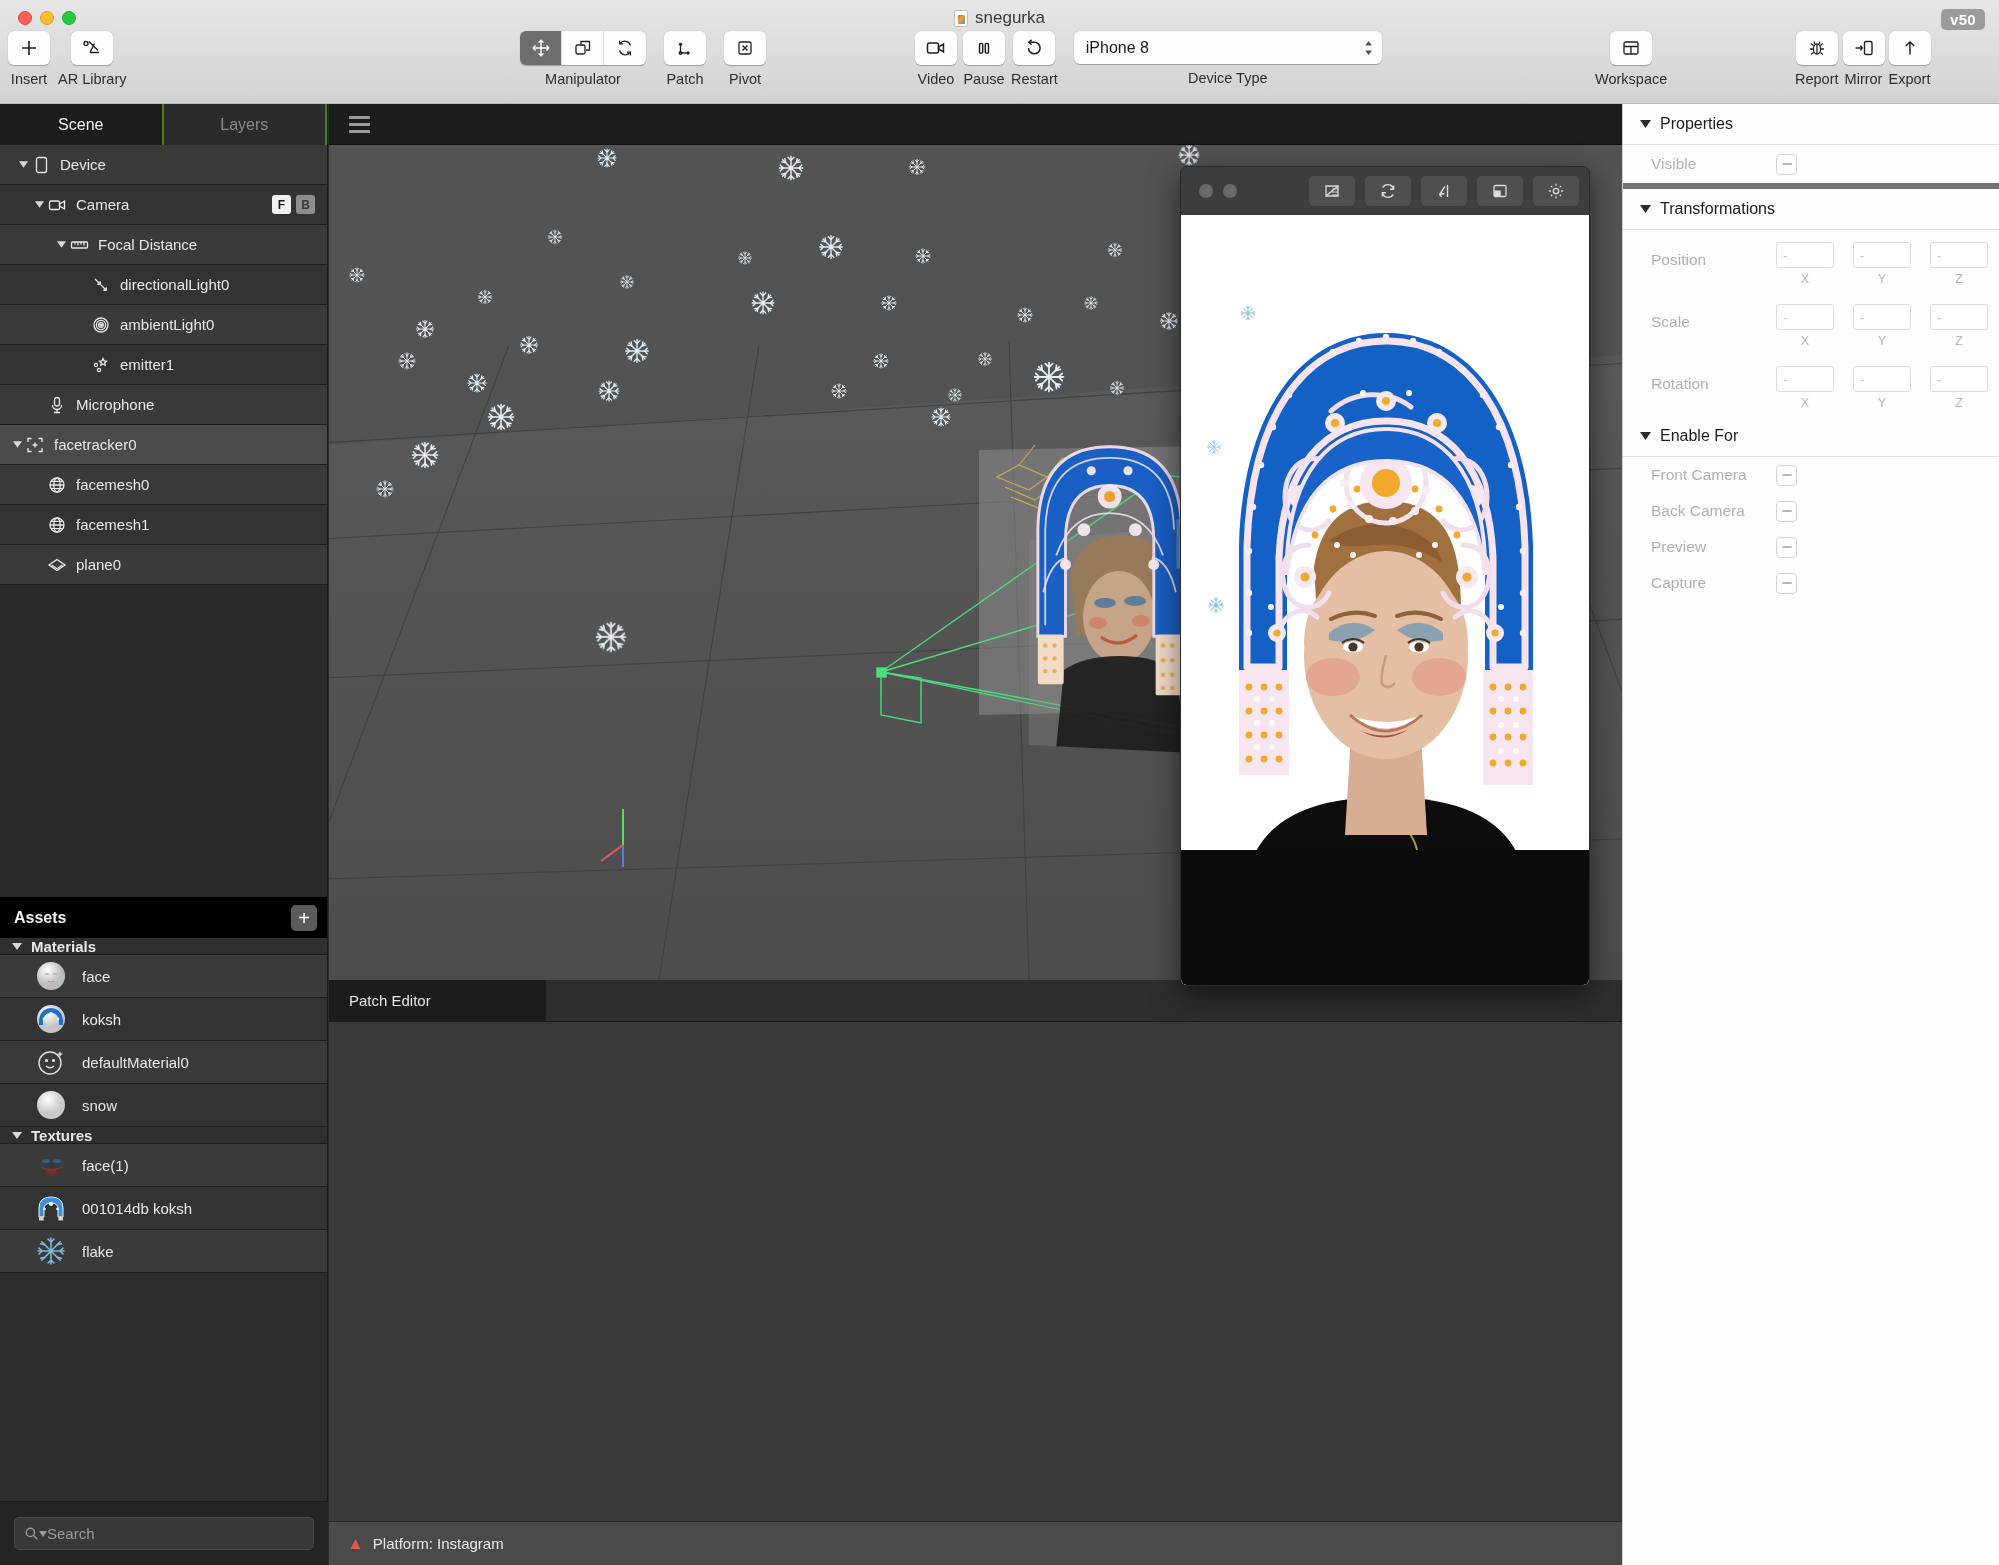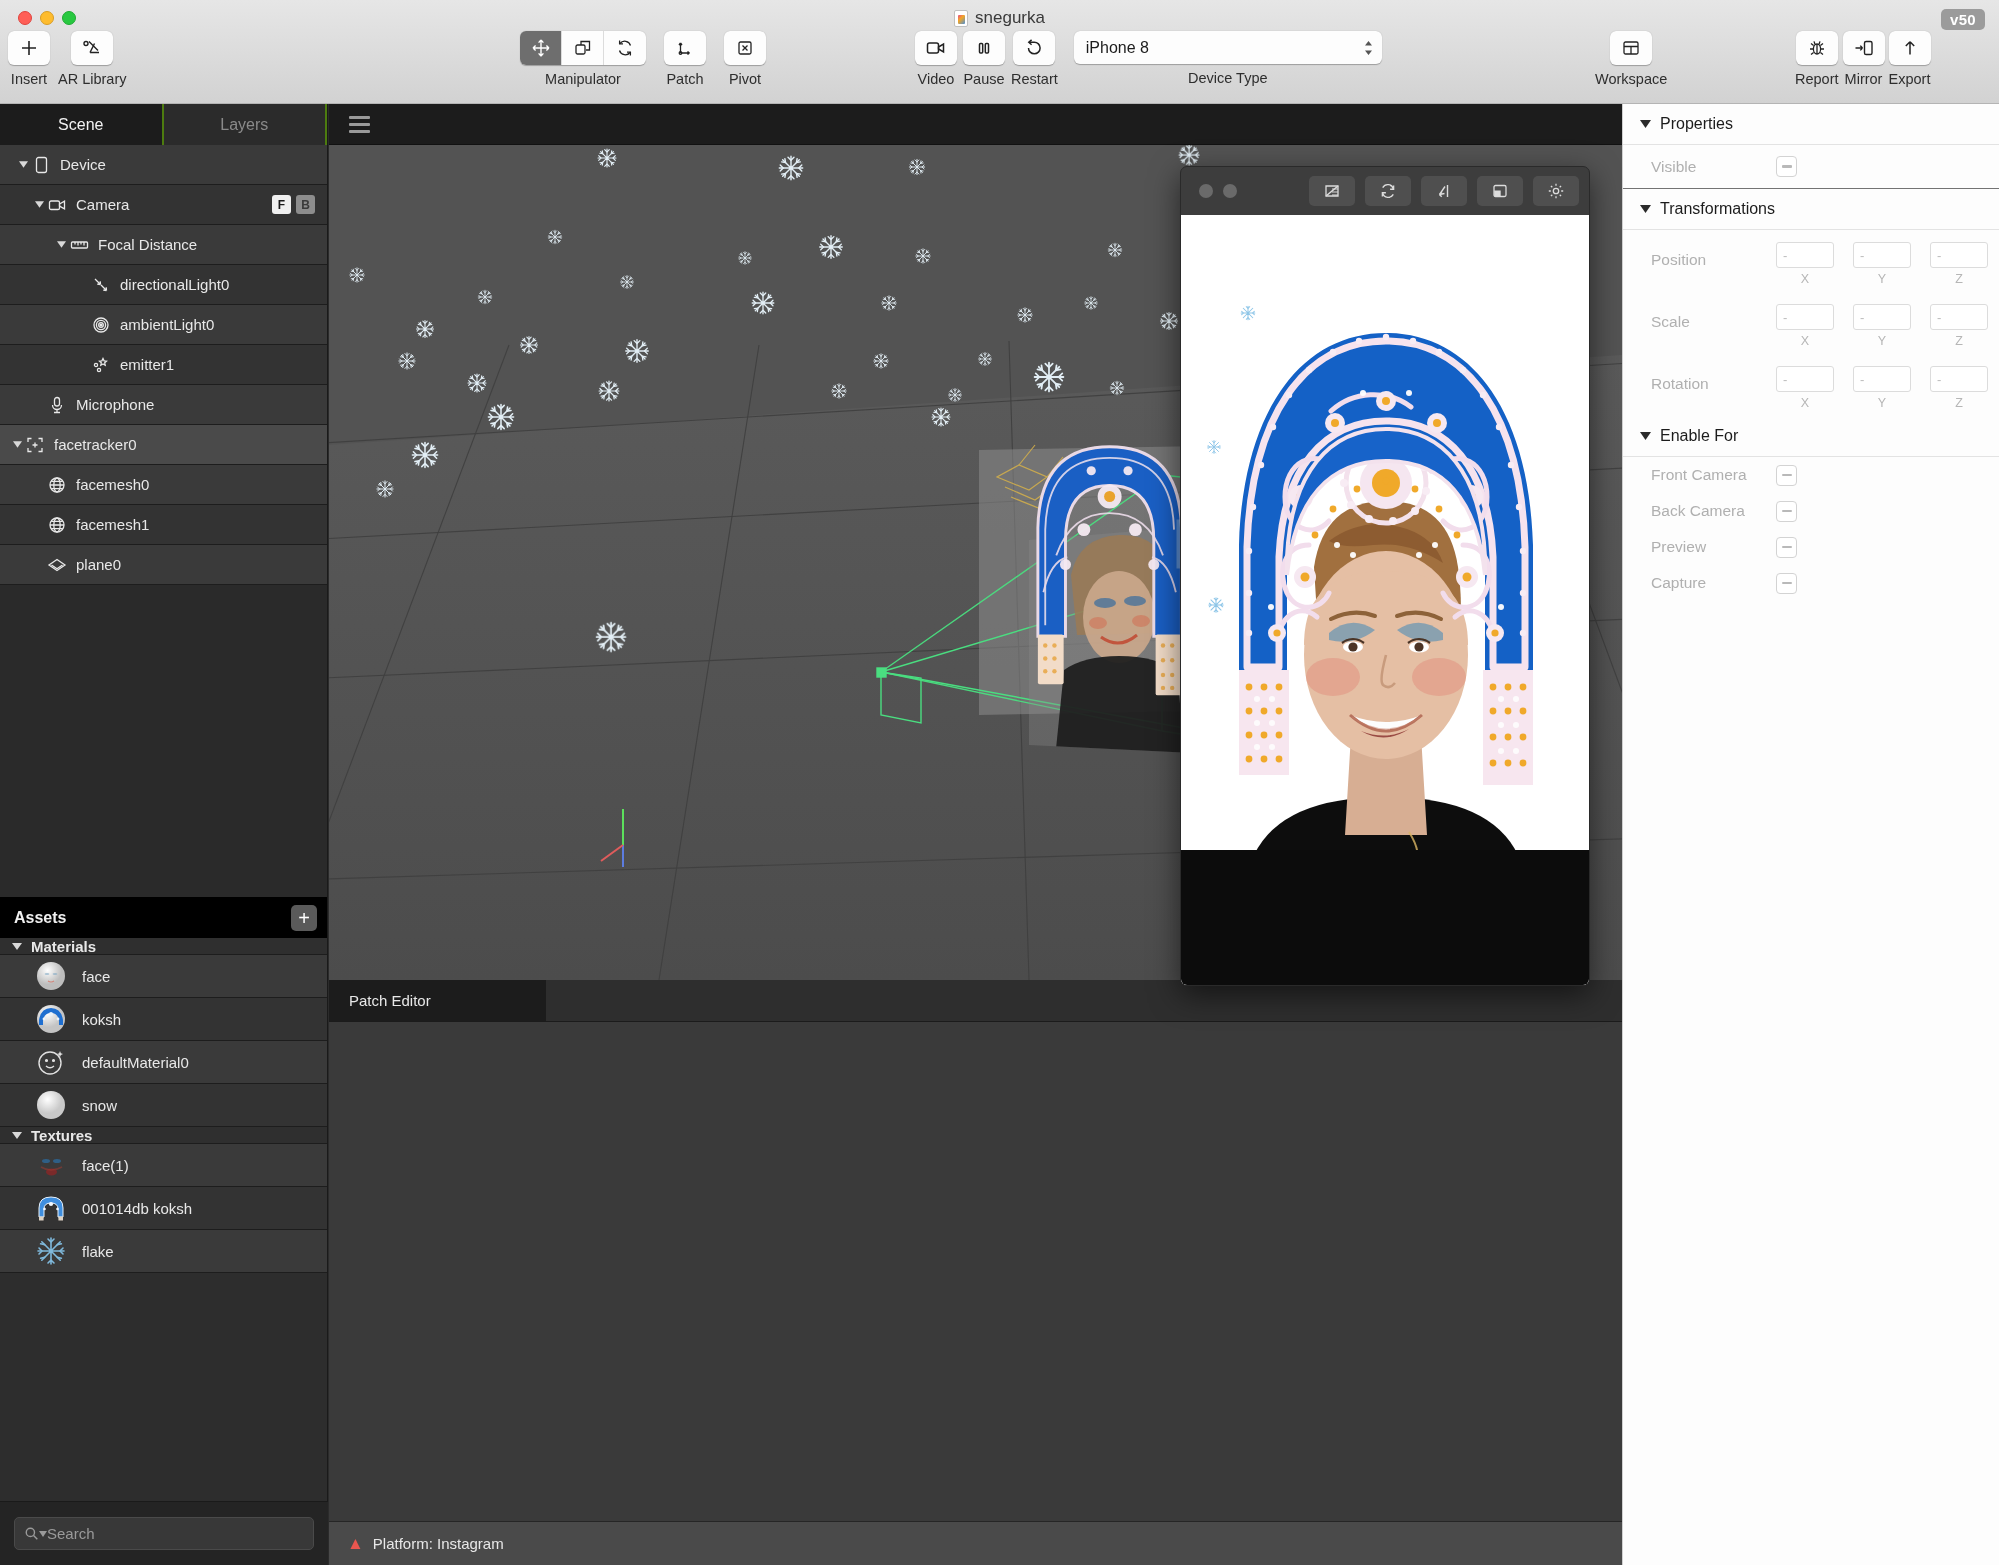--- a/index.html
+++ b/index.html
@@ -187,21 +187,21 @@
 
   
   .rightpanel {
     position: absolute; left: 1622px; top: 104px; width: 377px; height: 1461px;
     background: #fdfdfd; border-left: 1px solid #d0d0d0;
   }
   .sect-hdr {
     height: 41px; display: flex; align-items: center; gap: 9px; padding-left: 17px;
     font-size: 16px; color: #1c1c1c; border-bottom: 1px solid #e3e3e3; background: #fdfdfd;
   }
-  .prop-row { display: flex; align-items: center; min-height: 44px; padding-left: 28px; border-bottom: 1px solid #737373; }
+  .prop-row { display: flex; align-items: center; min-height: 44px; padding-left: 28px; border-bottom: 6px solid #737373; }
   .prop-row.nb { border-bottom: none; }
   .prop-lbl { width: 125px; font-size: 15.5px; color: #b0b0b0; }
   .chk {
     width: 21px; height: 21px; border: 1px solid #d3d3d3; border-radius: 4px;
     display: flex; align-items: center; justify-content: center; background: #fff;
   }
   .chk i { display: block; width: 10px; height: 2.5px; background: #b9b9b9; border-radius: 1px; }
   .xform-row { display: flex; align-items: flex-start; padding: 12px 0 6px 28px; }
   .xf-lbl { width: 125px; font-size: 15.5px; color: #b0b0b0; padding-top: 9px; }
   .fields { display: flex; gap: 19px; }

